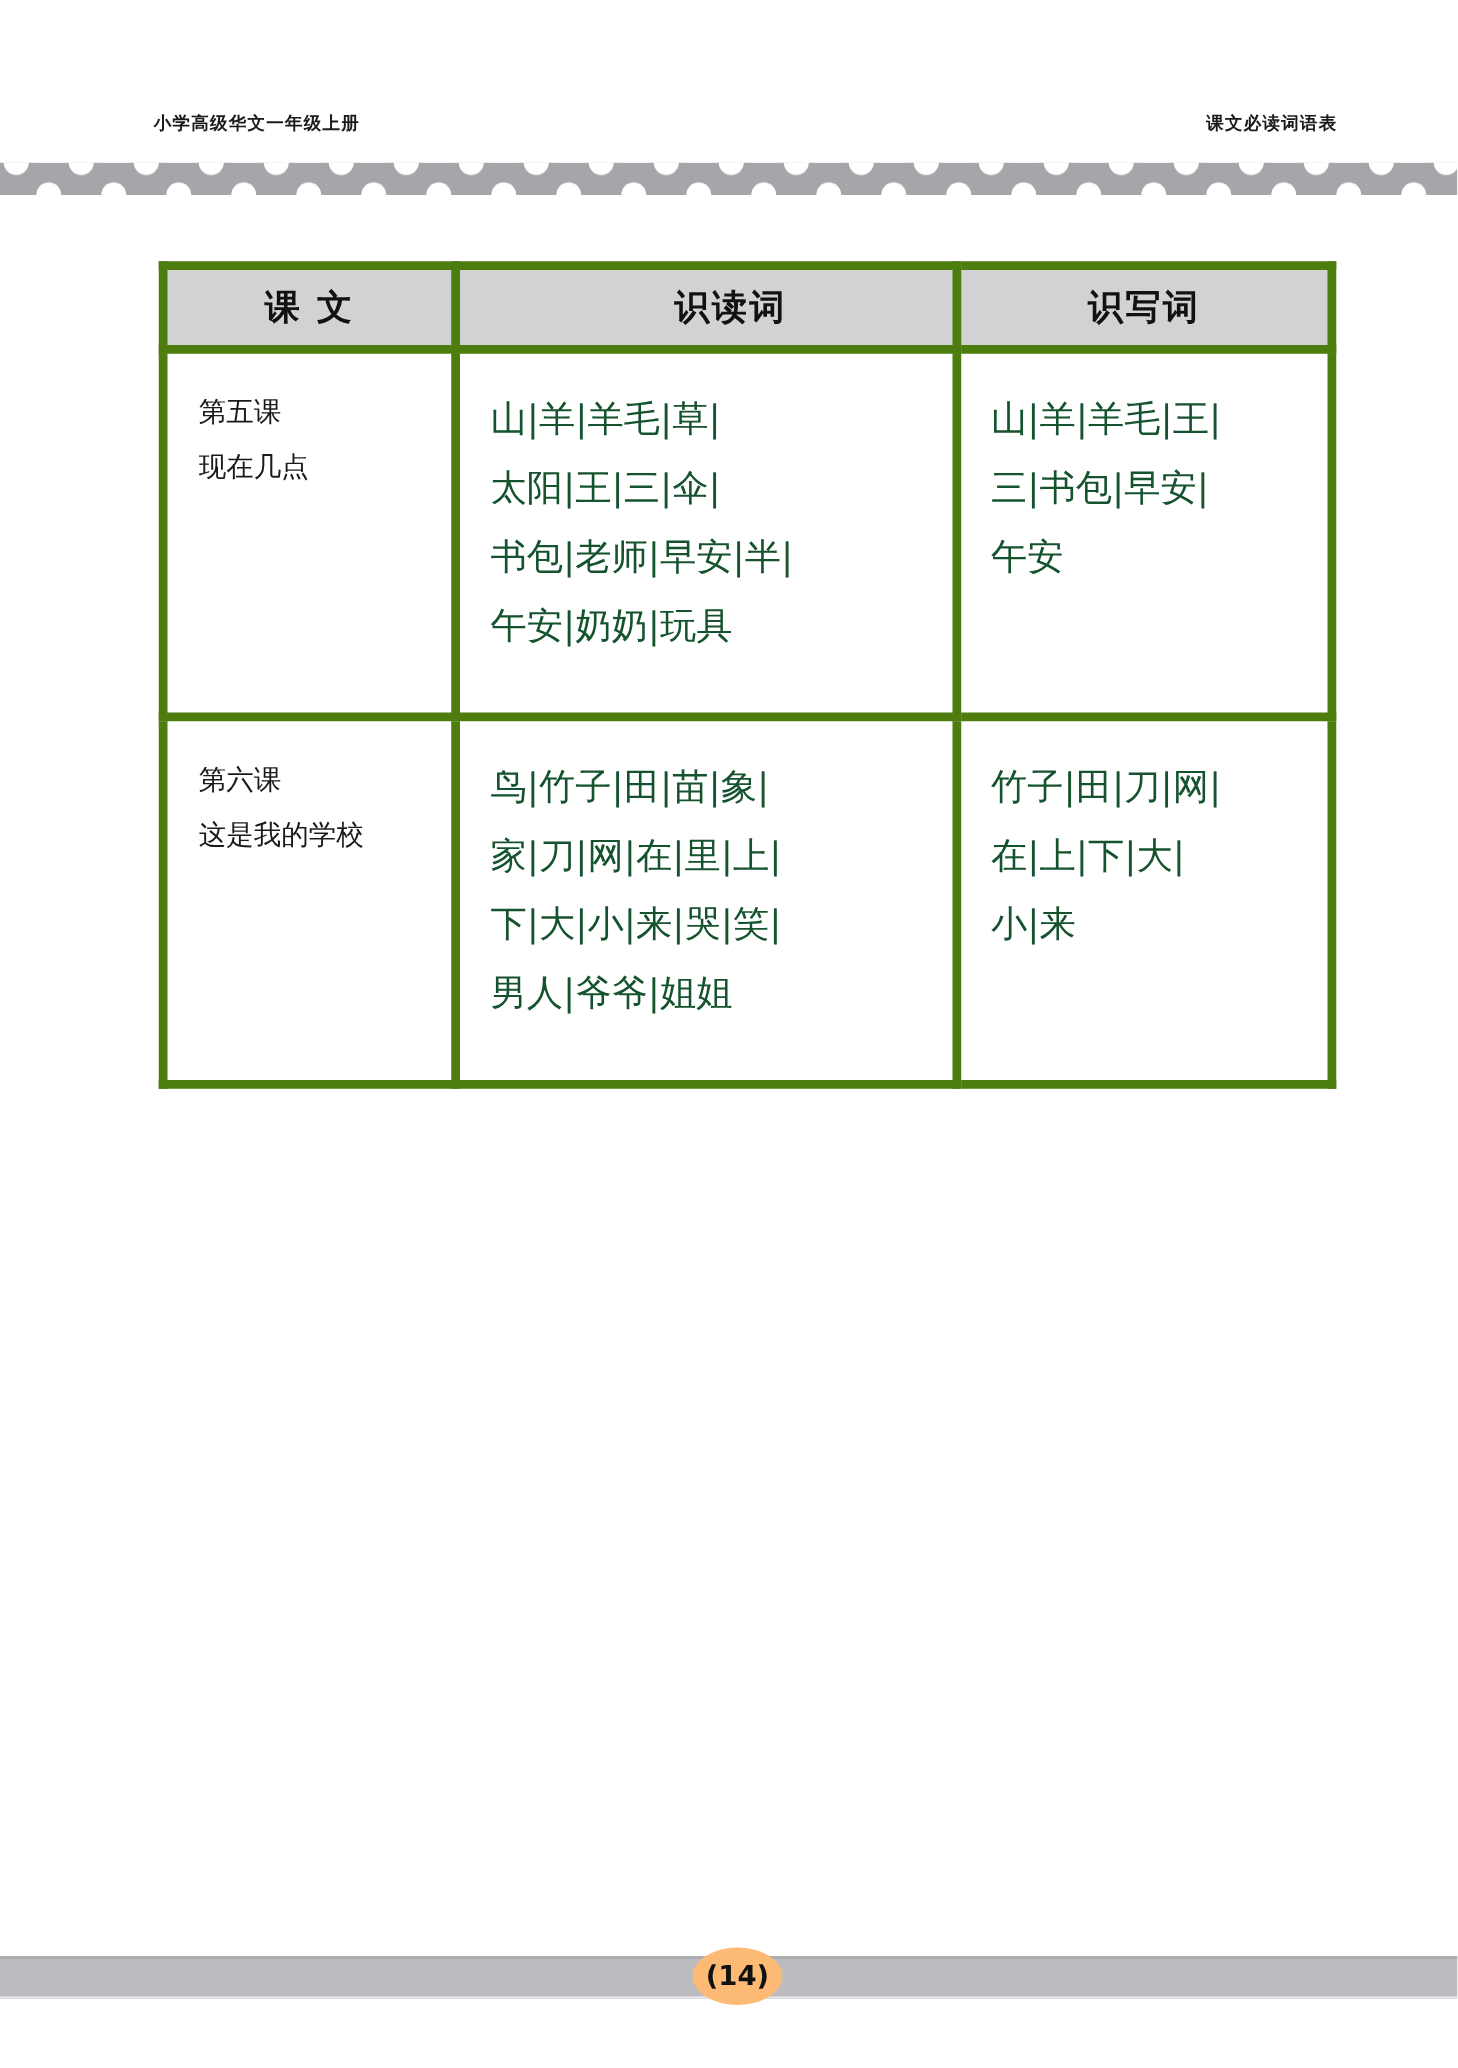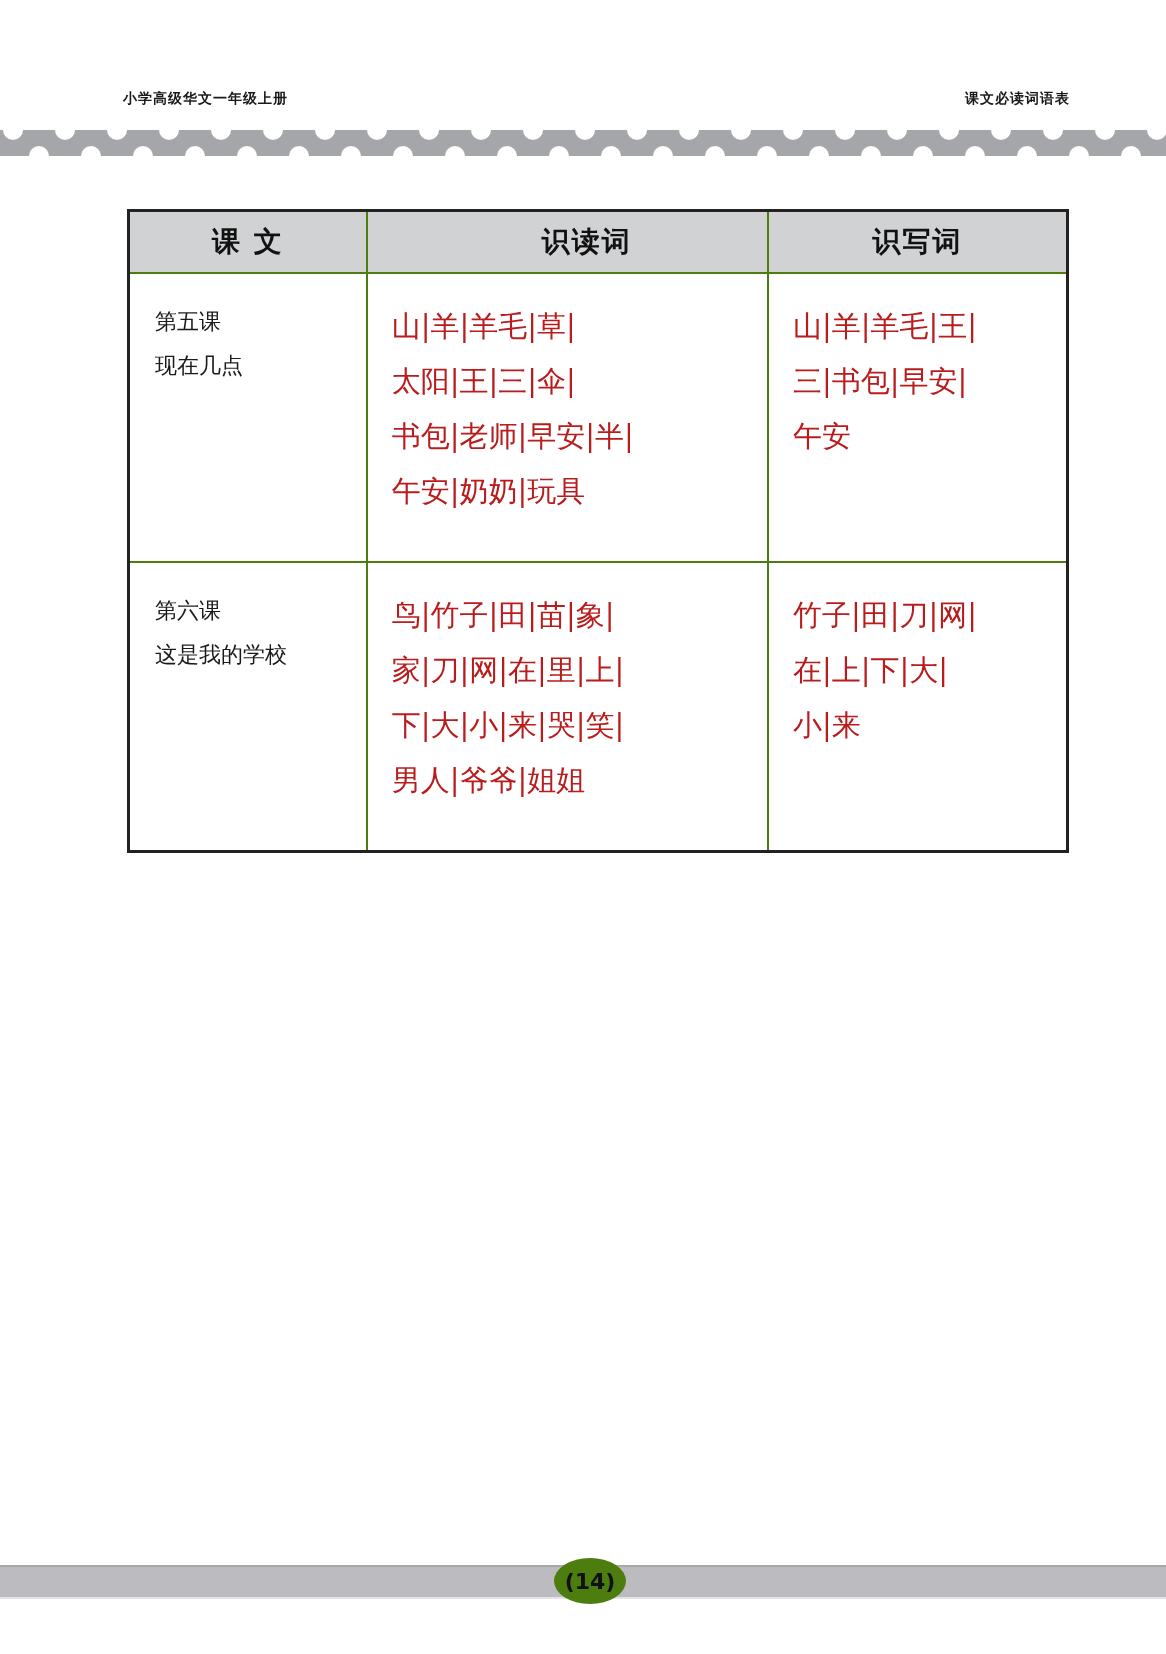--- a/index.html
+++ b/index.html
@@ -12,43 +12,43 @@
   }
   .header-left { left: 123px; }
   .header-right { right: 96px; }
   .scallop-band {
     position: absolute; left: 0; top: 130px; width: 1166px; height: 26px;
   }
   .vocab-table {
     position: absolute; left: 127px; top: 209px; width: 942px;
     border-collapse: collapse; border: 3px solid #222;
   }
-  .vocab-table th, .vocab-table td { border: 2px solid #4d7c0f; }
+  .vocab-table th, .vocab-table td { border: 7px solid #4d7c0f; }
   .vocab-table th {
     background: #d1d2d4; height: 58px; font-size: 28px; font-weight: bold;
     letter-spacing: 2px; color: #111;
   }
   .col-lesson { width: 259px; }
   .col-read { width: 376px; padding-left: 40px; }
   .col-write { width: 307px; }
   .vocab-table td { height: 261px; vertical-align: top; padding: 0; }
   .lesson-cell { padding: 26px 0 0 25px !important; margin-top: 44px; }
   .lesson-line { font-size: 22px; line-height: 44px; color: #1a1a1a; }
   .words-cell { padding: 25px 0 0 24px !important; }
   .word-line {
     font-family: "DejaVu Serif", "Liberation Serif", serif;
-    font-size: 29px; line-height: 55px; color: #b91c1c; white-space: nowrap;
+    font-size: 29px; line-height: 55px; color: #14532d; white-space: nowrap;
   }
   .footer-band {
     position: absolute; left: 0; top: 1565px; width: 1166px; height: 30px;
     background: #bcbcc0; border-top: 2px solid #a9a9ad; border-bottom: 2px solid #e4e4e6;
   }
   .page-badge {
     position: absolute; left: 554px; top: 1558px; width: 72px; height: 46px;
-    background: #4d7c0f; border-radius: 50%;
+    background: #fdba74; border-radius: 50%;
     display: flex; align-items: center; justify-content: center;
     font-size: 22px; font-weight: bold; color: #111;
   }
 </style>
 </head>
 <body>
 
 <div class="header-title header-left">小学高级华文一年级上册</div>
 <div class="header-title header-right">课文必读词语表</div>
 

